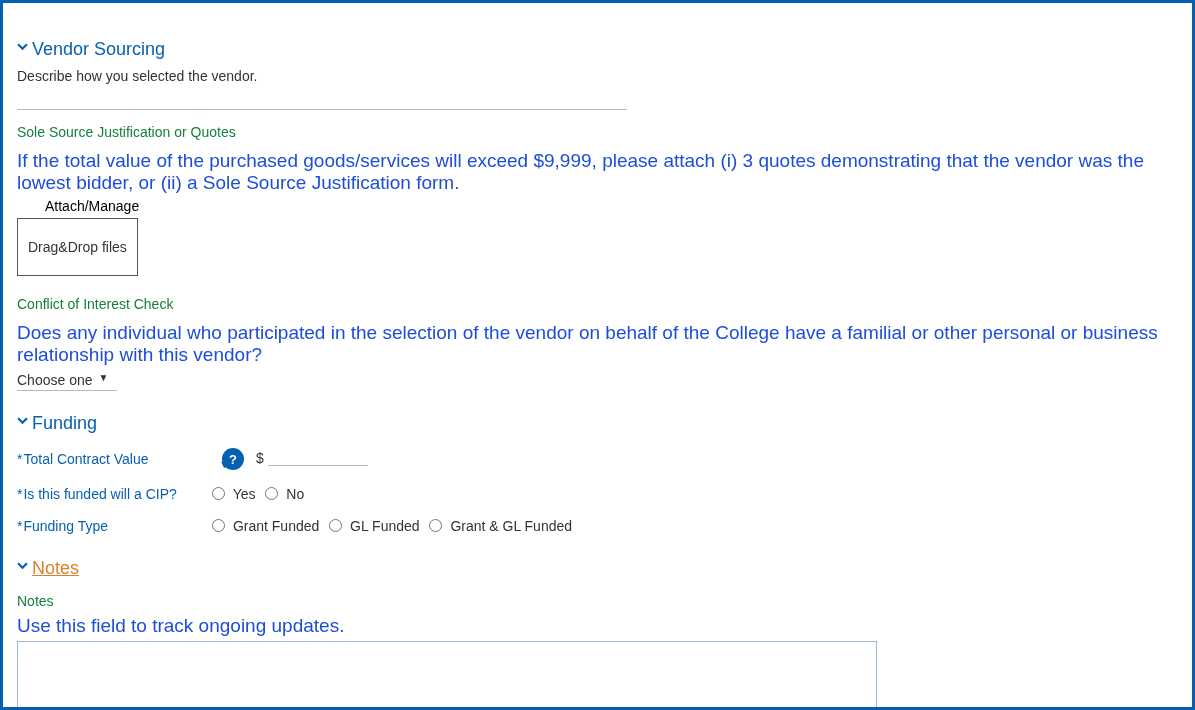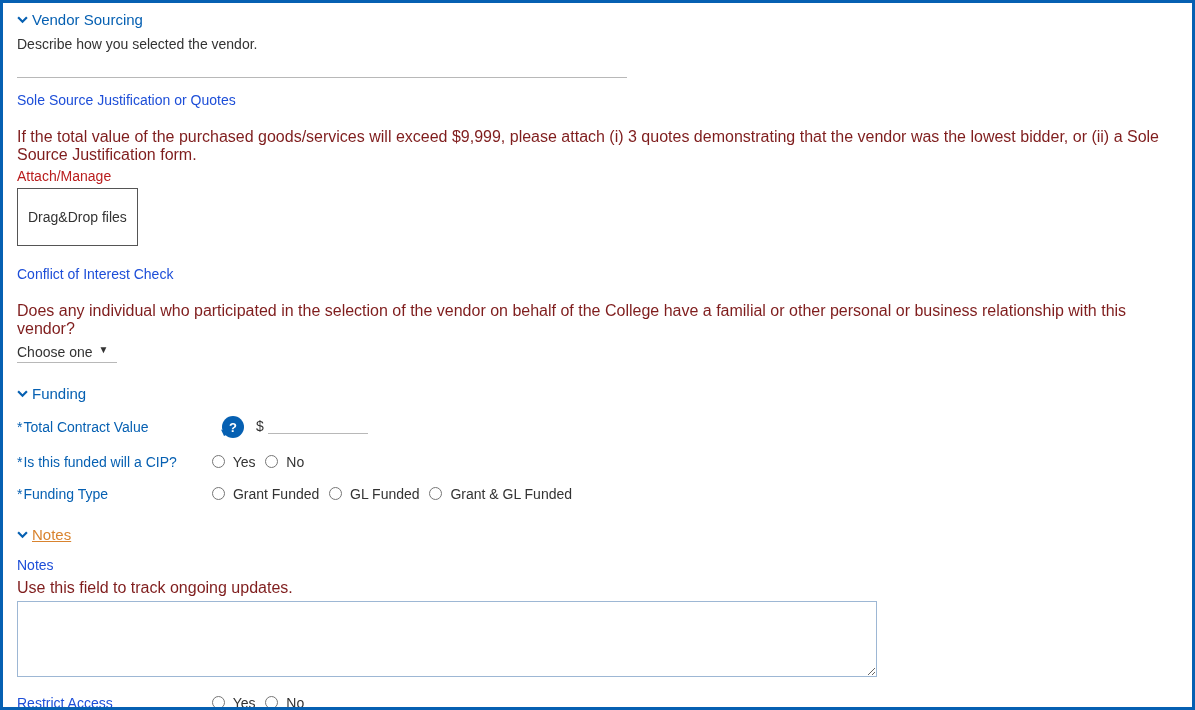--- a/index.html
+++ b/index.html
@@ -13,24 +13,24 @@
   }
   .frame {
     border: 3px solid #0660b2;
     width: 1195px;
     height: 710px;
     padding: 8px 14px 8px 14px;
     overflow: hidden;
   }
   .section-header {
     display: flex;
-    align-items: flex-end;
+    align-items: flex-start;
     color: #0660b2;
-    font-size: 15px;
-    margin: 0 0 8px 0;
+    font-size: 18px;
+    margin: 28px 0 8px 0;
     cursor: pointer;
   }
   .section-header .chev {
     display: inline-block;
     margin-right: 4px;
     font-size: 14px;
     transform: translateY(0px);
   }
   .section-header.notes-hdr .title {
     color: #d9832e;
@@ -40,23 +40,23 @@
   .plain-text { color: #333; margin-top: 7px; }
   .underline-input {
     border: none;
     border-bottom: 1px solid #b8b8b8;
     width: 610px;
     height: 20px;
     background: transparent;
     display: block;
     margin-bottom: 14px;
   }
-  .field-label { color: #1d4ed8; }
-  .help-text { color: #7f1d1d; font-size: 16px; margin: 20px 0 4px 0;}
-  .link { color: #b91c1c; cursor: pointer; }
+  .field-label { color: #15803d; }
+  .help-text { color: #1d4ed8; font-size: 19px; margin: 10px 0 4px 0;}
+  .link { color: #000000; cursor: pointer; margin-left: 28px; }
   .drop-box {
     border: 1px solid #555;
     display: inline-block;
     padding: 20px 10px;
     margin-top: 4px;
     cursor: pointer;
     font-size: 14px;
   }
   .select-like {
     display: inline-flex;

